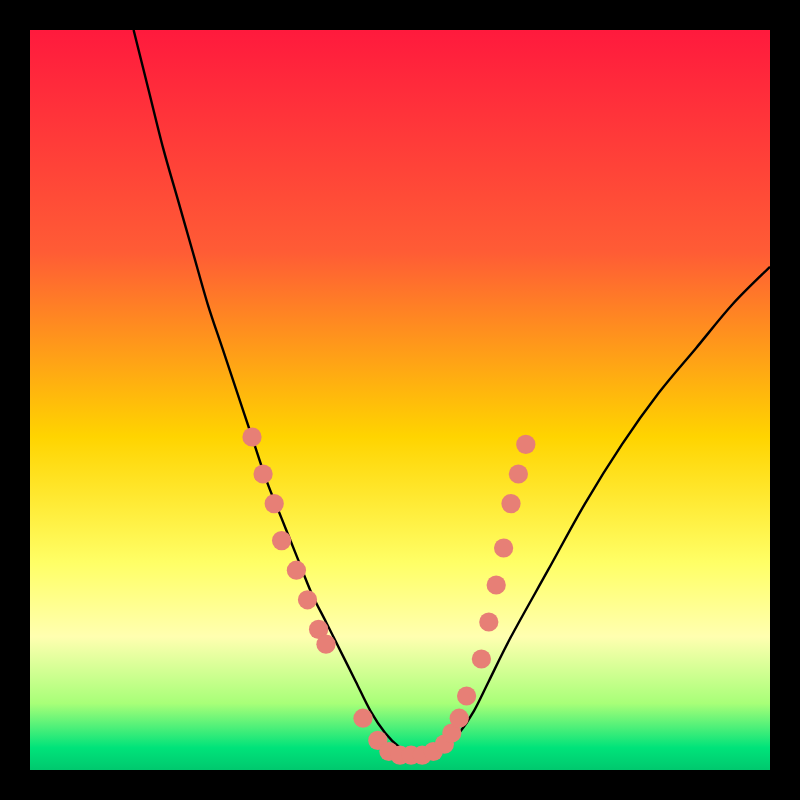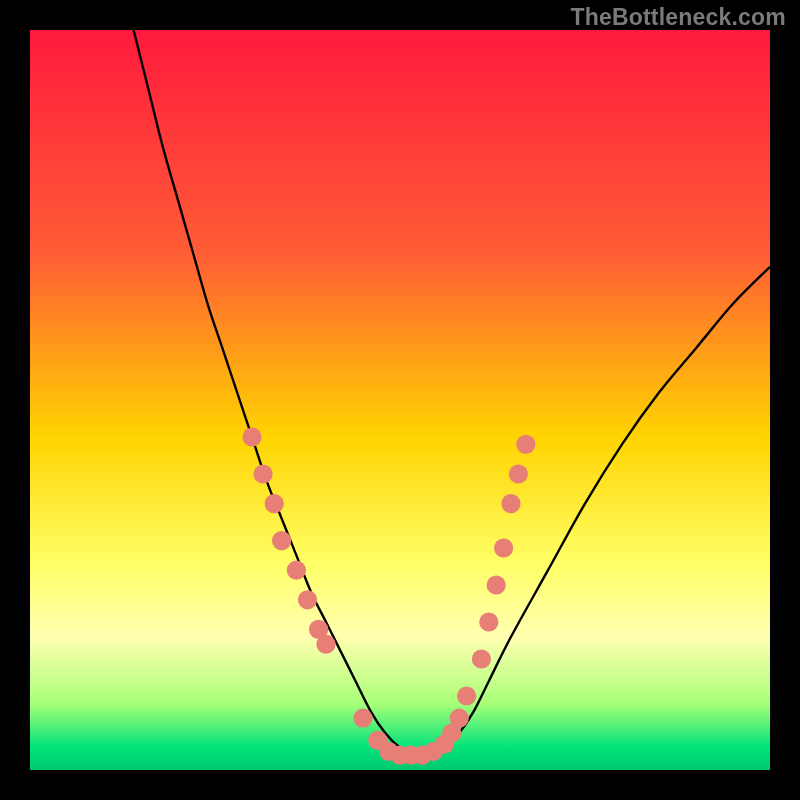--- a/index.html
+++ b/index.html
@@ -35,21 +35,20 @@
     font-weight: 600;
     letter-spacing: 0.2px;
     user-select: none;
   }
   svg { display: block; }
 </style>
 </head>
 <body>
 
 <div class="frame">
-  <div class="watermark">TheBottleneck.com</div>
   <div class="plot-area">
     <svg id="chart-svg" width="740" height="740" viewBox="0 0 740 740">
       <defs>
         <linearGradient id="bg-grad" x1="0" y1="0" x2="0" y2="1">
             <stop offset="0%" stop-color="#ff1a3d"></stop>
             <stop offset="30%" stop-color="#ff5c35"></stop>
             <stop offset="55.00000000000001%" stop-color="#ffd400"></stop>
             <stop offset="72%" stop-color="#ffff66"></stop>
             <stop offset="82%" stop-color="#ffffb0"></stop>
             <stop offset="91%" stop-color="#a8ff78"></stop>

